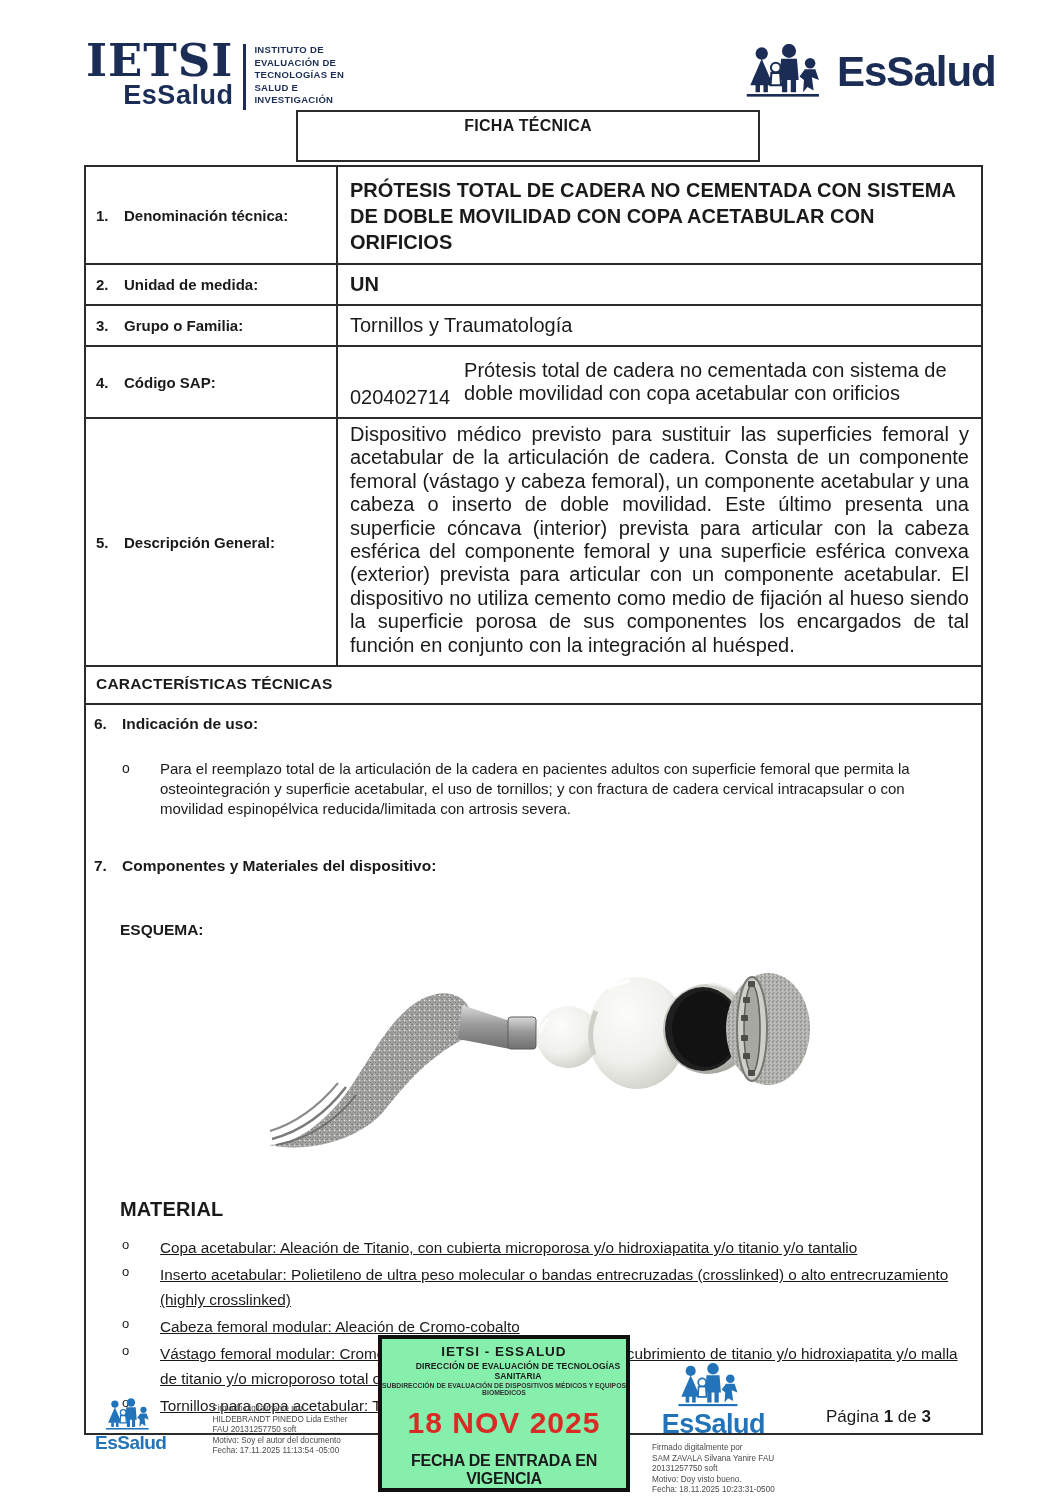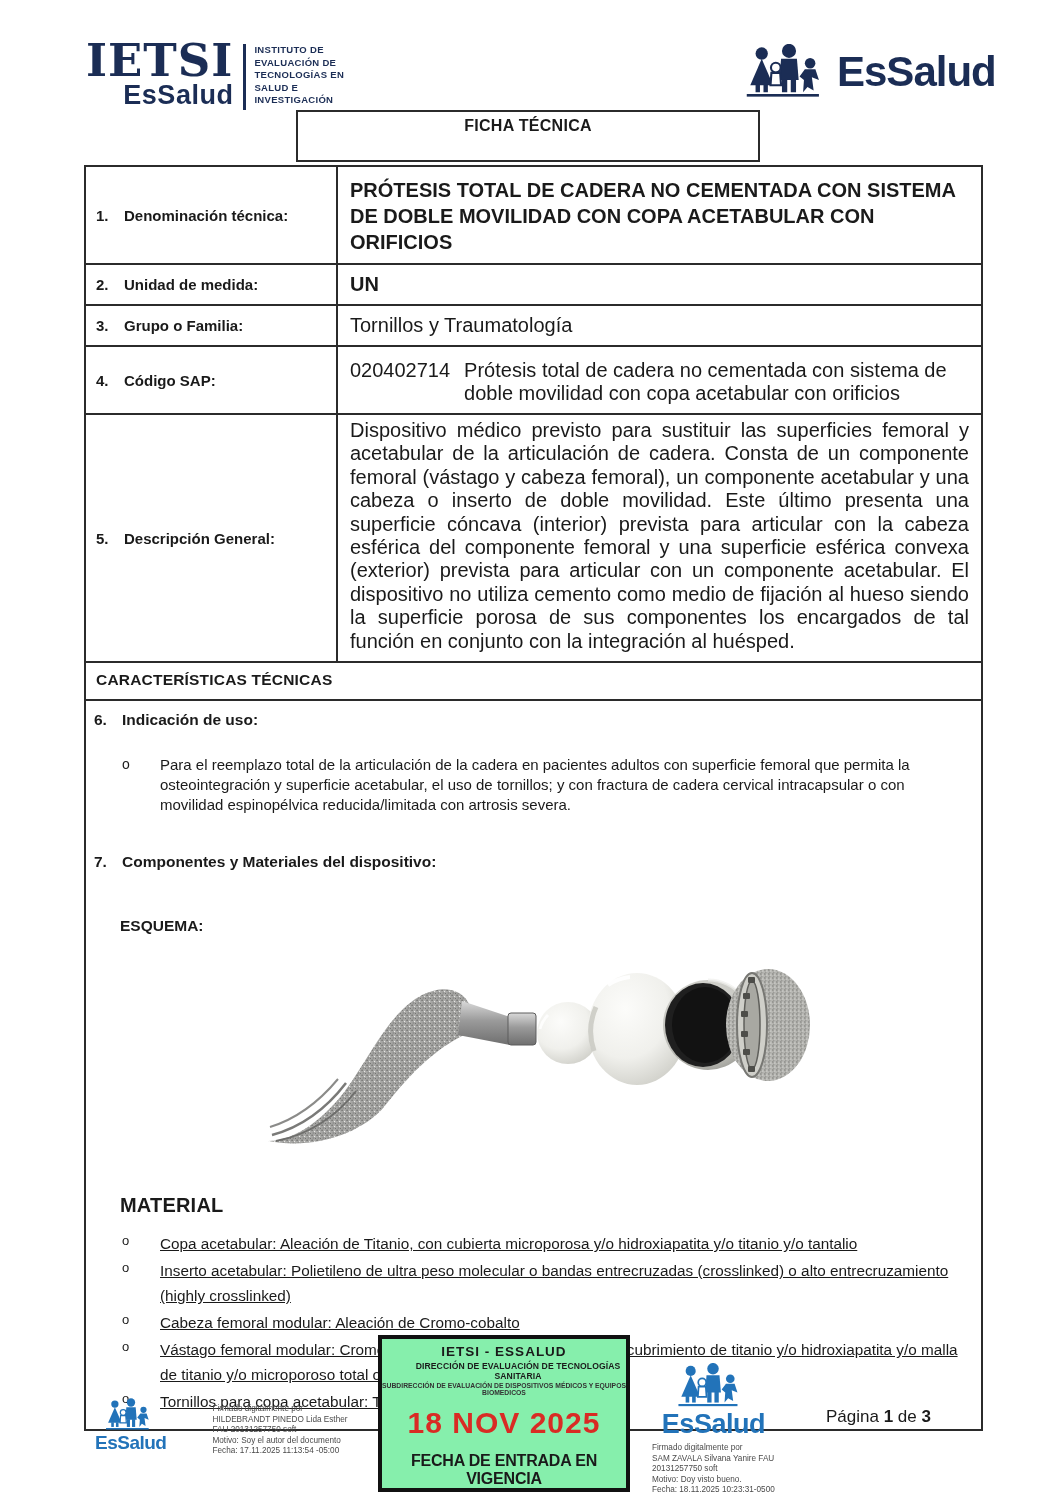--- a/index.html
+++ b/index.html
@@ -25,21 +25,21 @@
   
   .spec-table { position:absolute; left:84px; top:165px; width:899px; border:2px solid #2b2b2b; }
   .trow { display:flex; border-bottom:2px solid #2b2b2b; }
   .trow:last-child { border-bottom:none; }
   .tlabel { width:252px; border-right:2px solid #2b2b2b; padding:8px 6px 8px 10px; display:flex; align-items:center; font-weight:bold; font-size:15px; }
   .tlabel .num { width:28px; flex:none; }
   .tvalue { flex:1; padding:8px 12px; font-size:20px; line-height:23px; }
   .r1 { min-height:67px; } .r2 { min-height:40px; } .r3 { min-height:40px; } .r4 { min-height:68px; } .r5 { min-height:234px; }
   .v-bold { font-weight:bold; line-height:26px; padding-top:10px; }
   .sap { display:flex; gap:14px; padding-top:4px; }
-  .sap .code { flex:none; }
+  .sap .code { flex:none;margin-top:27px; }
   .desc { text-align:justify; padding-top:4px; line-height:23.4px; }
   .caract { padding:8px 10px 10px; font-weight:bold; font-size:15.5px; letter-spacing:0.2px; }
 
   
   .bigcell { position:relative; min-height:728px; font-size:15px; }
   .sec-head { display:flex; font-weight:bold; font-size:15.5px; padding:10px 10px 0 8px; }
   .sec-head .num { width:28px; flex:none; }
   .bullet { display:flex; margin:26px 8px 0 36px; }
   .bullet .mark { width:38px; flex:none; font-size:14px; padding-top:1px; }
   .bullet .btxt { flex:1; line-height:20px; font-size:15px; padding-right:6px; }

